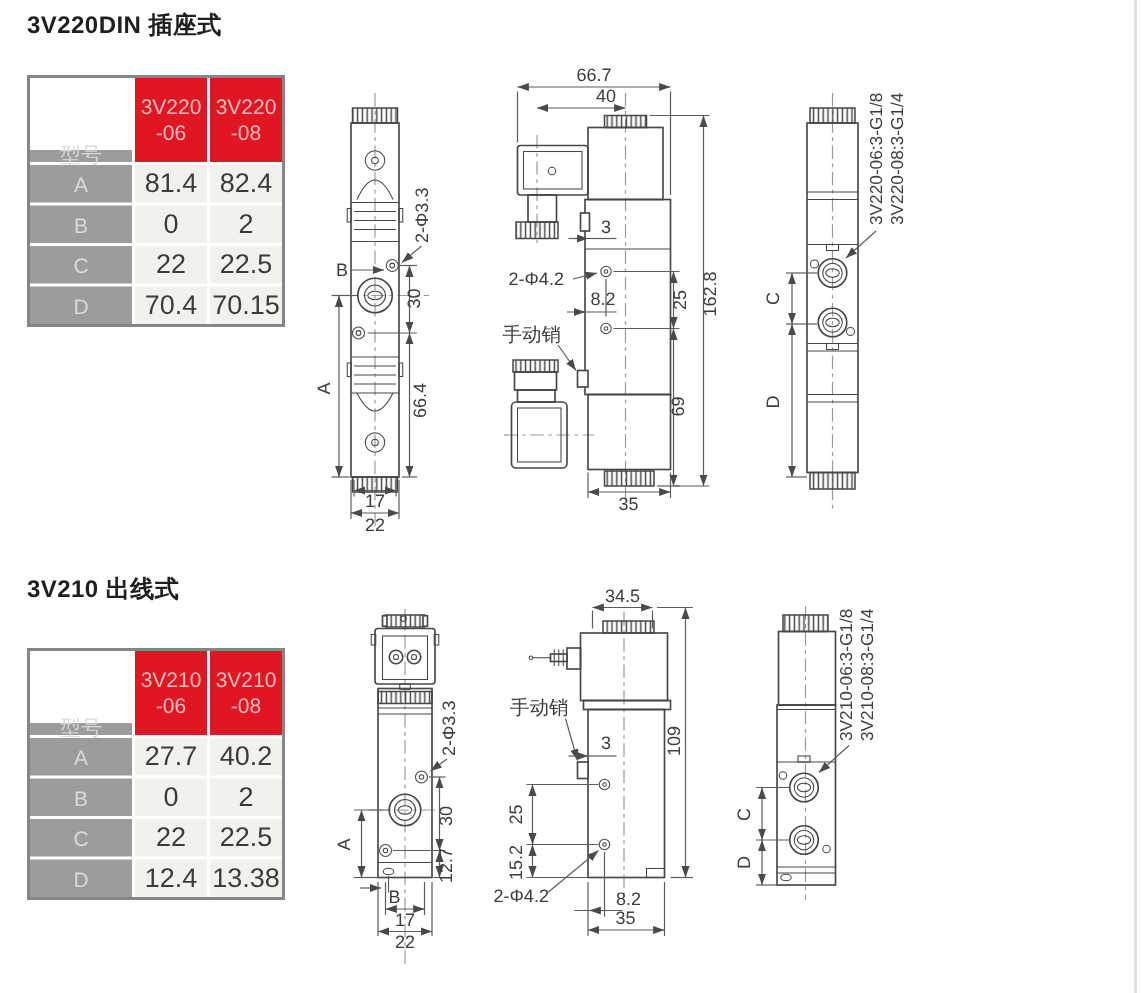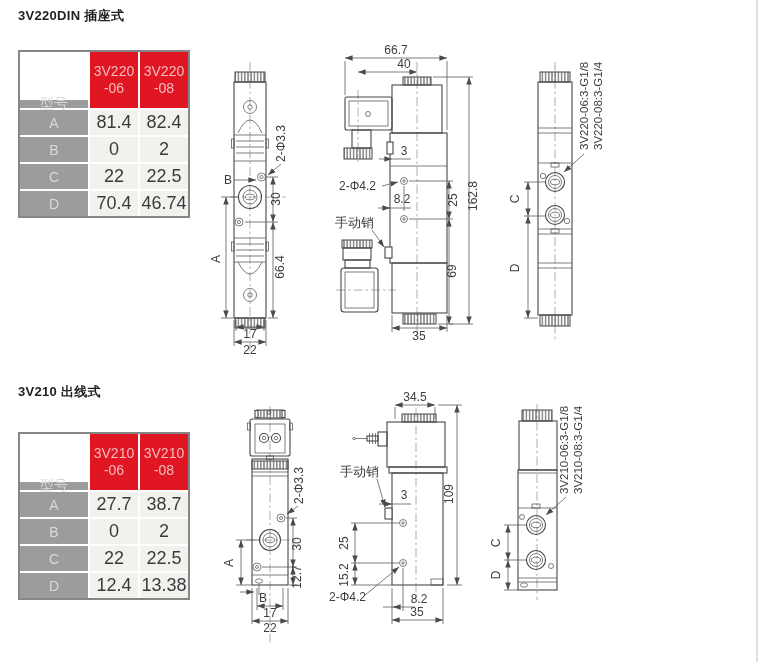--- a/index.html
+++ b/index.html
@@ -1,19 +1,19 @@
 <!DOCTYPE html>
 <html><head>
 <meta charset="utf-8">
 <style>
   html,body{margin:0;padding:0;background:#fff;}
   .page{position:relative;width:761px;height:662px;background:#ffffff;overflow:hidden;
         font-family:"Liberation Sans",sans-serif;}
   .art{position:absolute;left:0;top:0;}
-  .sec-title{position:absolute;font-size:13px;font-weight:600;color:#1f1f1f;letter-spacing:.3px;}
+  .sec-title{position:absolute;font-size:16px;font-weight:600;color:#1f1f1f;letter-spacing:.3px;}
   .t1{left:18px;top:7px;}
   .t2{left:18px;top:383px;}
   .dim-table{position:absolute;display:grid;grid-template-columns:68px 48px 48px;
              grid-template-rows:56px repeat(4,25px);gap:2px;background:#ffffff;
              border:2px solid #868686;}
   .tbl1{left:18px;top:50px;}
   .tbl2{left:18px;top:432px;}
   .cell{display:flex;align-items:center;justify-content:center;}
   .hm{background:#9c9c9c;color:#d9d9d9;font-size:14px;margin-top:48px;}
   .hr{background:#e01623;color:#f3bdbd;font-size:14px;line-height:1.2;white-space:pre-line;text-align:center;}
@@ -361,34 +361,34 @@
   <div class="cell vc">81.4</div>
   <div class="cell vc">82.4</div>
   <div class="cell rl">B</div>
   <div class="cell vc">0</div>
   <div class="cell vc">2</div>
   <div class="cell rl">C</div>
   <div class="cell vc">22</div>
   <div class="cell vc">22.5</div>
   <div class="cell rl">D</div>
   <div class="cell vc">70.4</div>
-  <div class="cell vc">46.74</div>
+  <div class="cell vc">70.15</div>
 </div>
 
 <div class="sec-title t2">3V210 出线式</div>
 
 <div class="dim-table tbl2">
   <div class="cell hm">型号</div>
   <div class="cell hr">3V210
 -06</div>
   <div class="cell hr">3V210
 -08</div>
   <div class="cell rl">A</div>
   <div class="cell vc">27.7</div>
-  <div class="cell vc">38.7</div>
+  <div class="cell vc">40.2</div>
   <div class="cell rl">B</div>
   <div class="cell vc">0</div>
   <div class="cell vc">2</div>
   <div class="cell rl">C</div>
   <div class="cell vc">22</div>
   <div class="cell vc">22.5</div>
   <div class="cell rl">D</div>
   <div class="cell vc">12.4</div>
   <div class="cell vc">13.38</div>
 </div>

